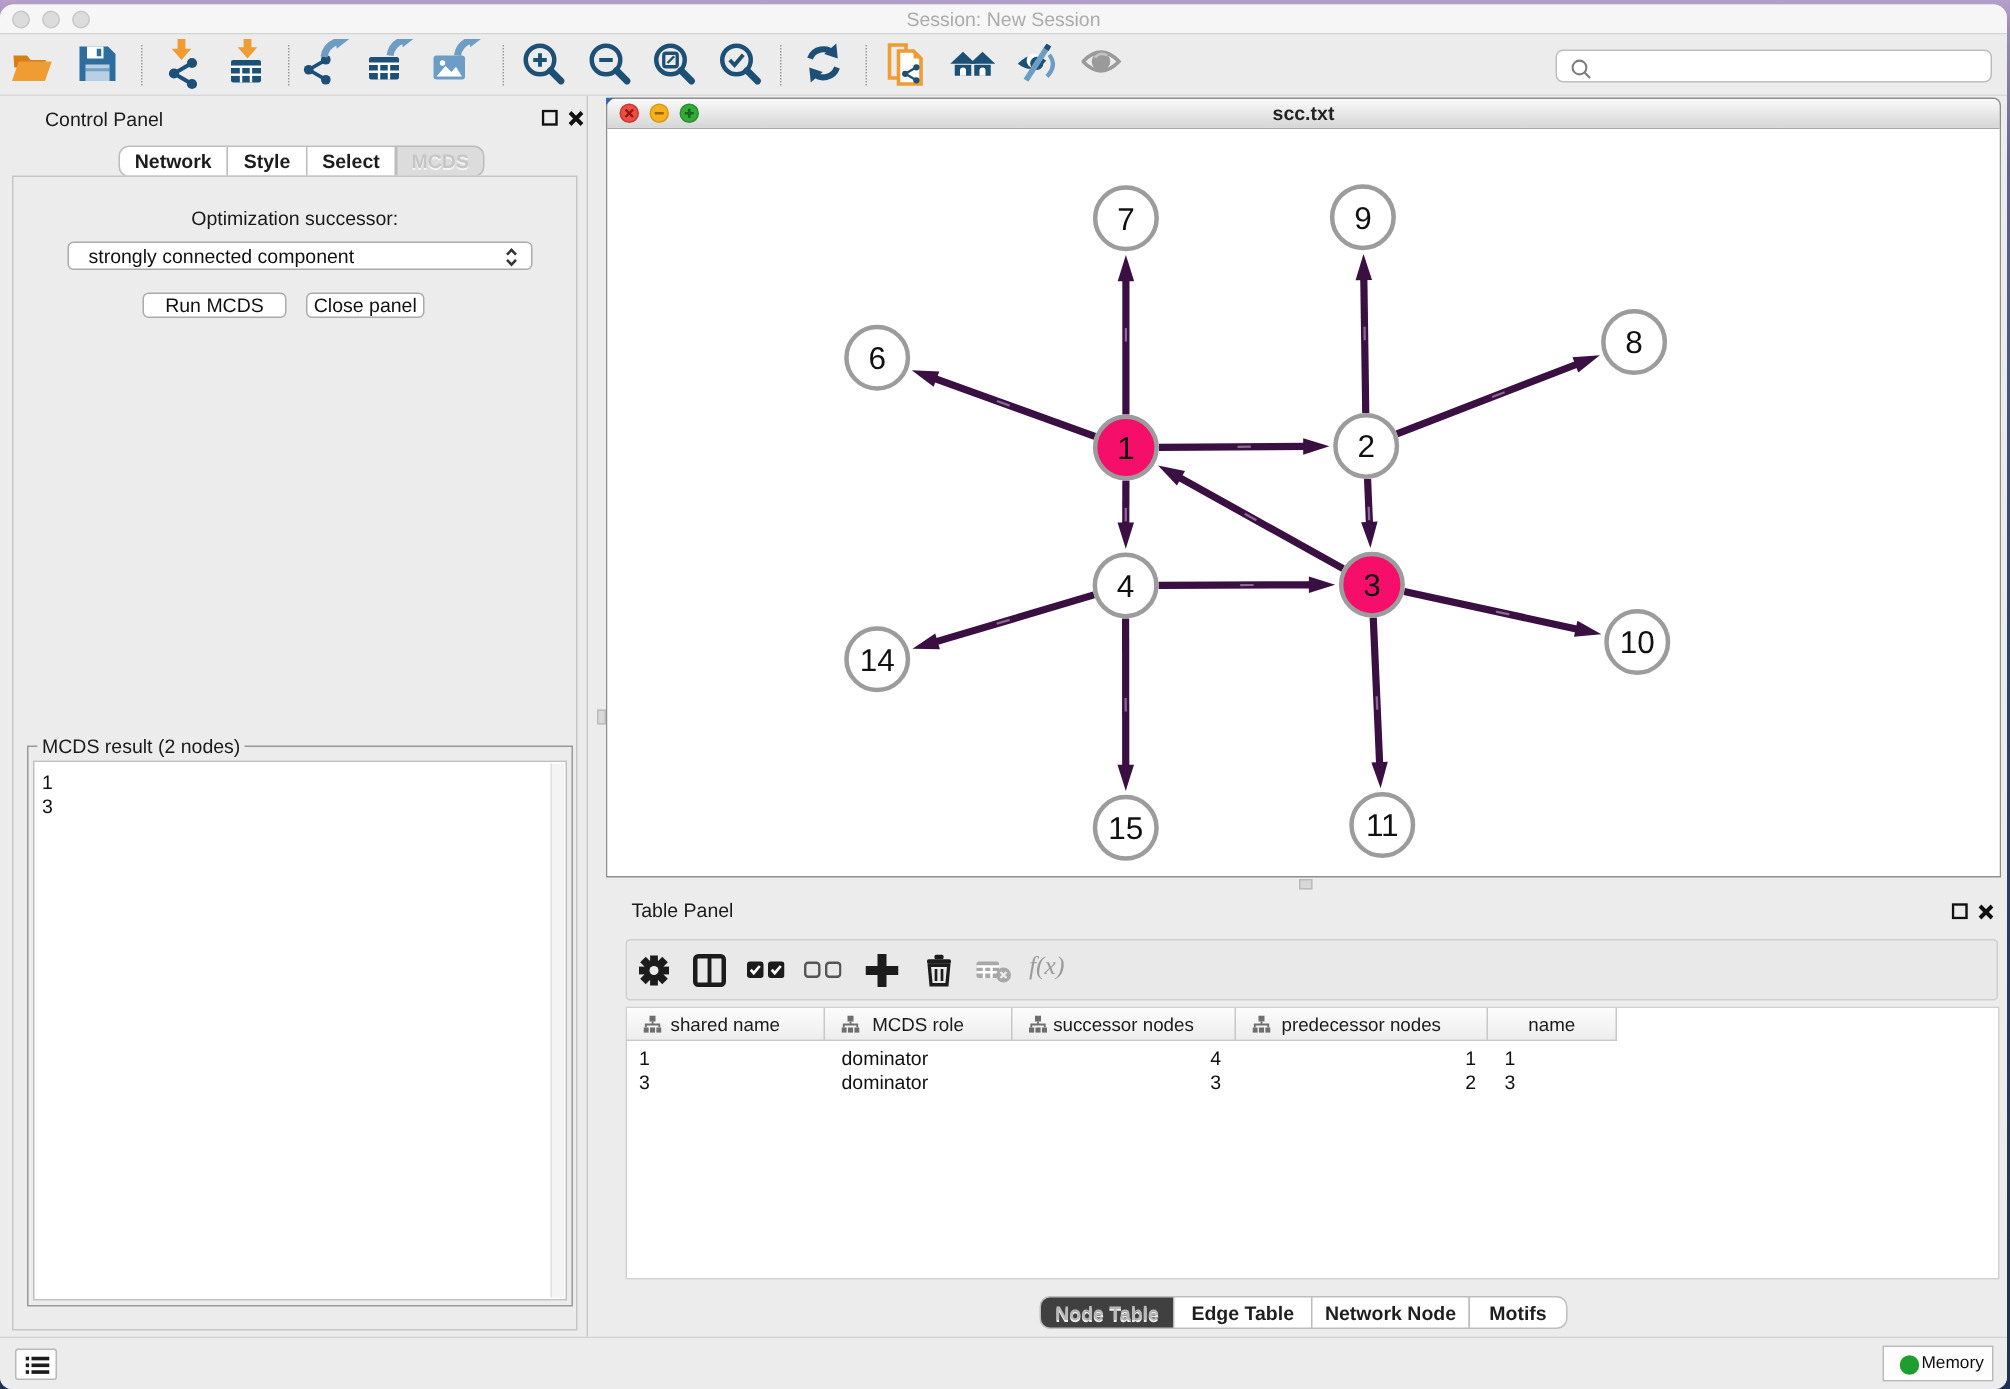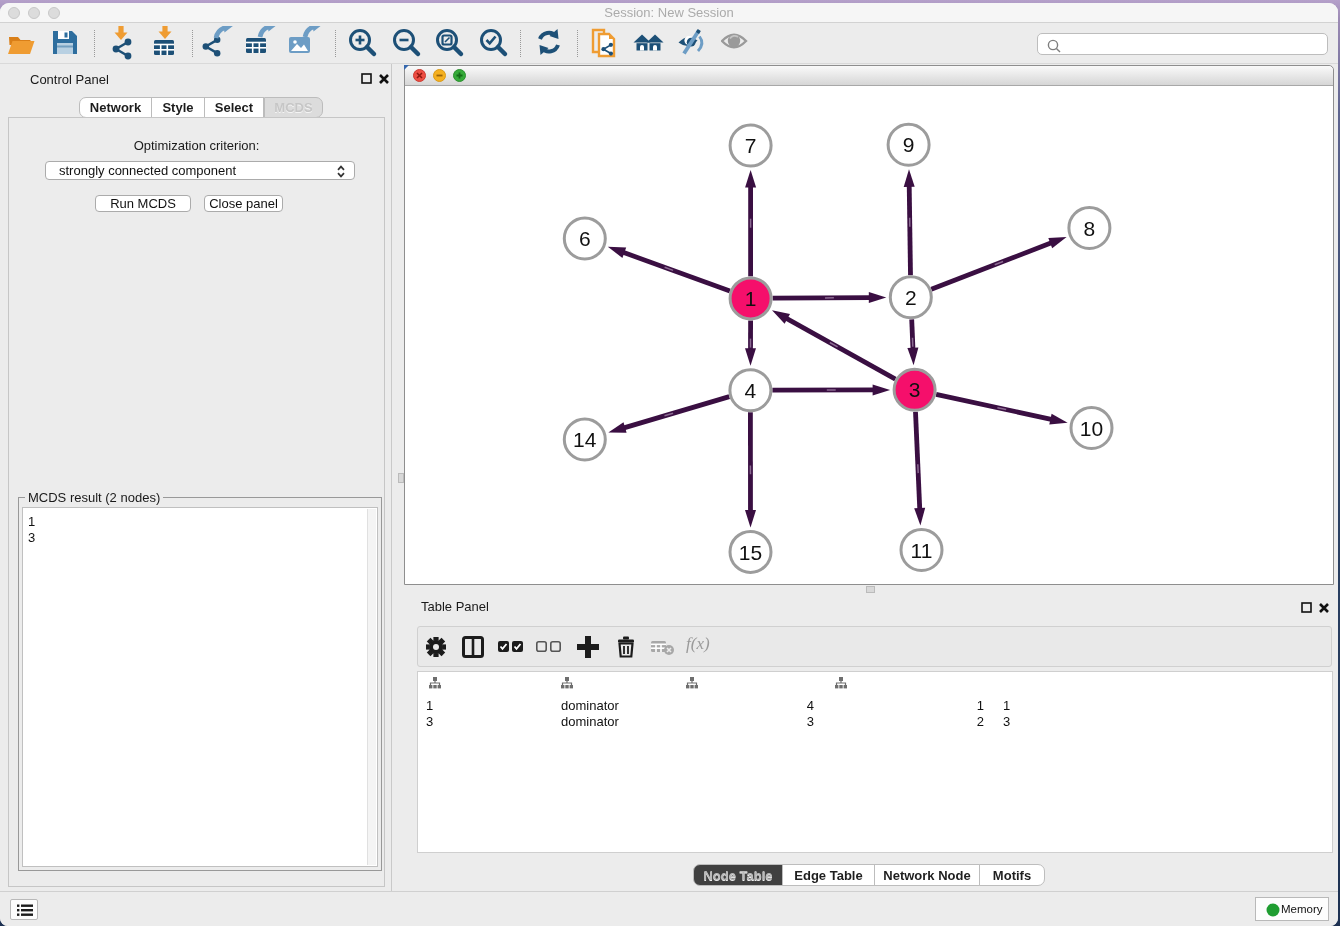--- a/index.html
+++ b/index.html
@@ -201,21 +201,21 @@
   <svg class="abs" style="left:378px;top:73px" width="12" height="12">
       <path d="M2 2 L10 10 M10 2 L2 10" stroke="#111" stroke-width="2.6"></path>
     </svg>
   <div id="cp-tabs">
     <div class="tab" style="left:0px;width:73px;border-radius:7px 0 0 7px;">Network</div>
     <div class="tab" style="left:72px;width:54px;">Style</div>
     <div class="tab" style="left:125px;width:60px;">Select</div>
     <div class="tab" style="left:185px;width:59px;border-radius:0 7px 7px 0;background:#dcdcdc;color:#c6c6c6;text-shadow:0 1px 0 #f4f4f4;">MCDS</div>
   </div>
   <div id="cp-body">
-    <div id="opt-label">Optimization criterion:</div>
+    <div id="opt-label">Optimization successor:</div>
     <div id="dropdown">strongly connected component
       <svg style="position:absolute;right:8px;top:3px" width="10" height="13" viewBox="0 0 10 13">
           <path d="M2 4.8 L5 1.6 L8 4.8" fill="none" stroke="#333" stroke-width="1.7"></path>
           <path d="M2 8.2 L5 11.4 L8 8.2" fill="none" stroke="#333" stroke-width="1.7"></path>
         </svg>
     </div>
     <div class="btn" style="left:86px;width:96px;">Run MCDS</div>
     <div class="btn" style="left:195px;width:79px;">Close panel</div>
     <div id="fieldset">
       <div id="fs-legend">MCDS result (2 nodes)</div>
@@ -233,20 +233,21 @@
       <div class="tl2" style="left:27.5px;background:#f5b01f;border:1px solid #d99a17;">
           <svg width="11" height="11" viewBox="0 0 11 11" style="position:absolute;left:0;top:0">
             <path d="M2.5 5.5 h6" stroke="#9a6509" stroke-width="1.8"></path>
           </svg>
         </div>
       <div class="tl2" style="left:47.5px;background:#35aa39;border:1px solid #2b8f2f;">
           <svg width="11" height="11" viewBox="0 0 11 11" style="position:absolute;left:0;top:0">
             <path d="M2.5 5.5 h6 M5.5 2.5 v6" stroke="#136b17" stroke-width="1.8"></path>
           </svg>
         </div>
+      <div id="nw-text">scc.txt</div>
     </div>
     <div id="nw-canvas">
         <svg width="926" height="497" viewBox="0 0 926 497" style="position:absolute;left:2px;top:1px">
           <line x1="343.6" y1="189.4" x2="343.6" y2="98.5" stroke="#3a0f42" stroke-width="4.8"></line>
           <polygon points="343.6,83.0 349.1,100.5 338.1,100.5" fill="#3a0f42"></polygon>
           <line x1="343.6" y1="140.7" x2="343.6" y2="131.7" stroke="#9a7aa0" stroke-width="1.5" opacity="0.85"></line>
           <line x1="322.9" y1="203.9" x2="215.4" y2="165.1" stroke="#3a0f42" stroke-width="4.8"></line>
           <polygon points="200.8,159.8 219.2,160.6 215.4,170.9" fill="#3a0f42"></polygon>
           <line x1="266.1" y1="183.4" x2="257.6" y2="180.3" stroke="#9a7aa0" stroke-width="1.5" opacity="0.85"></line>
           <line x1="365.6" y1="211.2" x2="463.8" y2="210.6" stroke="#3a0f42" stroke-width="4.8"></line>
@@ -369,20 +370,27 @@
       <rect x="1" y="3" width="15" height="11" rx="1.5" fill="#a8a8a8"></rect>
       <line x1="6.0" y1="6.3" x2="6.0" y2="14" stroke="#fff" stroke-width="1.6"></line>
       <line x1="11.0" y1="6.3" x2="11.0" y2="14" stroke="#fff" stroke-width="1.6"></line>
       <line x1="1" y1="6.3" x2="16" y2="6.3" stroke="#fff" stroke-width="1.6"></line>
       <line x1="1" y1="10.2" x2="16" y2="10.2" stroke="#fff" stroke-width="1.6"></line>
       <circle cx="19" cy="12" r="5" fill="#a8a8a8"></circle>
       <path d="M17 10 l4 4 M21 10 l-4 4" stroke="#ececec" stroke-width="1.6"></path>
     </svg>
     <div style="position:absolute;left:686px;top:634px;width:40px;font-family:'Liberation Serif',serif;font-style:italic;font-size:17px;color:#9a9a9a">f(x)</div>
   <div id="tp-table">
+    <div id="tp-header">
+      <div class="th" style="left:0;width:132px;">shared name</div>
+      <div class="th" style="left:132px;width:125px;">MCDS role</div>
+      <div class="th" style="left:257px;width:149px;">successor nodes</div>
+      <div class="th" style="left:406px;width:168px;">predecessor nodes</div>
+      <div class="th" style="left:574px;width:86px;">name</div>
+    </div>
     <div class="td" style="left:8px;top:26px;">1</div>
     <div class="td" style="left:143px;top:26px;">dominator</div>
     <div class="td" style="left:330px;top:26px;width:66px;text-align:right;">4</div>
     <div class="td" style="left:500px;top:26px;width:66px;text-align:right;">1</div>
     <div class="td" style="left:585px;top:26px;">1</div>
     <div class="td" style="left:8px;top:42px;">3</div>
     <div class="td" style="left:143px;top:42px;">dominator</div>
     <div class="td" style="left:330px;top:42px;width:66px;text-align:right;">3</div>
     <div class="td" style="left:500px;top:42px;width:66px;text-align:right;">2</div>
     <div class="td" style="left:585px;top:42px;">3</div>

